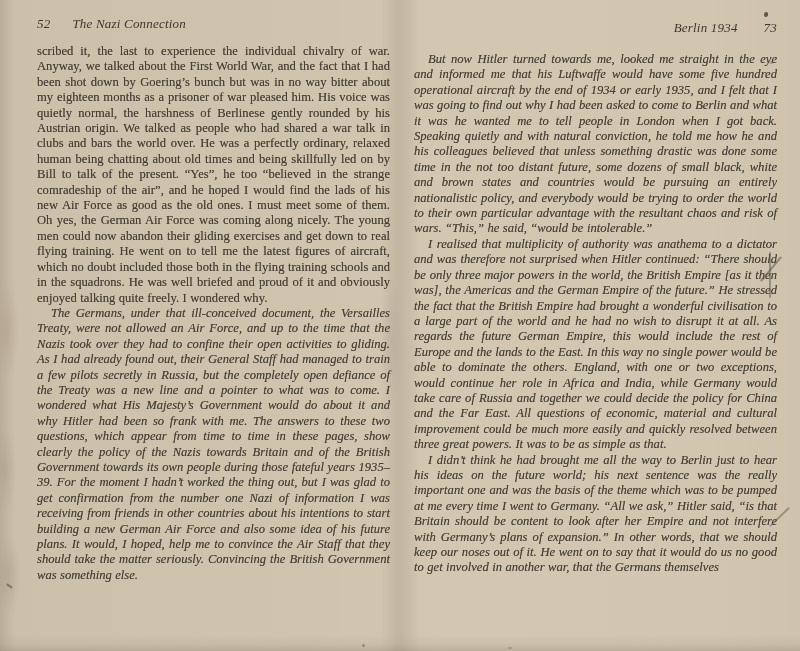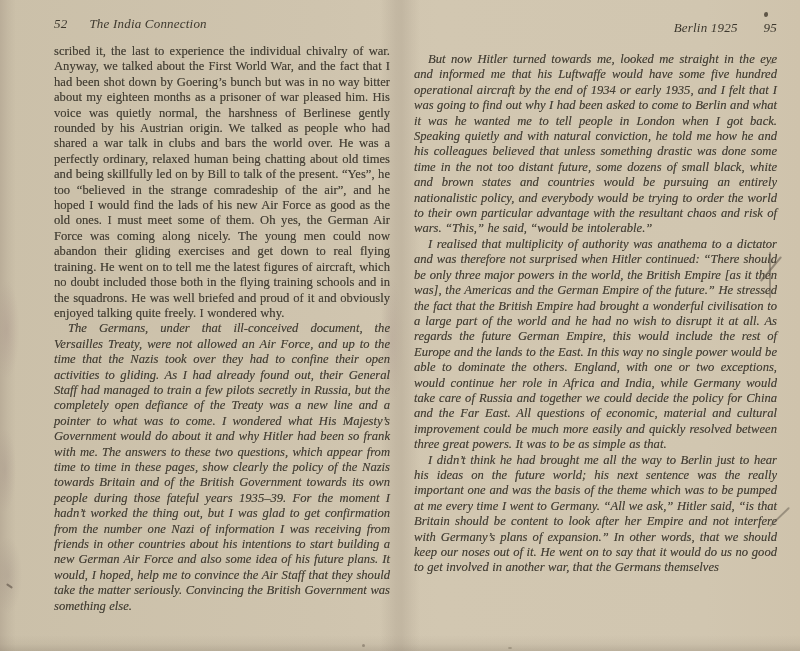--- a/index.html
+++ b/index.html
@@ -30,21 +30,21 @@
       linear-gradient(0deg, rgba(118,106,90,0.25) 0px, rgba(118,106,90,0.08) 7px, rgba(118,106,90,0) 16px),
       
       linear-gradient(90deg, #cbc0a9 0%, #cfc4ae 40%, #d2c7b1 55%, #d1c6b0 88%, #cfc3ac 100%);
     color: #403b31;
   }
   .page {
     box-sizing: border-box;
     width: 400px;
     position: relative;
   }
-  .page.left  { padding: 16px 10px 0 54px; }
+  .page.left  { padding: 16px 10px 0 37px; }
   .page.right { padding: 20px 23px 0 14px; }
   .running-head {
     display: flex;
     align-items: baseline;
     font-style: italic;
     font-size: 13px;
     letter-spacing: 0.2px;
     height: 20px;
     color: #3d382e;
   }
@@ -93,32 +93,32 @@
   .speck-e { left: 508px; top: 647px; width: 4px; height: 2px; background: rgba(95,85,70,0.35); border-radius: 50%; }
 </style>
 </head>
 <body>
 
 <div class="spread">
 
   <div class="page left">
     <div class="running-head">
       <span class="pagenum">52</span>
-      <span class="headtitle">The India Connection</span>
+      <span class="headtitle">The Nazi Connection</span>
     </div>
     <div class="body-text">
         <p class="para">scribed it, the last to experience the individual chivalry of war. Anyway, we talked about the First World War, and the fact that I had been shot down by Goering’s bunch but was in no way bitter about my eighteen months as a prisoner of war pleased him. His voice was quietly normal, the harshness of Berlinese gently rounded by his Austrian origin. We talked as people who had shared a war talk in clubs and bars the world over. He was a perfectly ordinary, relaxed human being chatting about old times and being skillfully led on by Bill to talk of the present. “Yes”, he too “believed in the strange comradeship of the air”, and he hoped I would find the lads of his new Air Force as good as the old ones. I must meet some of them. Oh yes, the German Air Force was coming along nicely. The young men could now abandon their gliding exercises and get down to real flying training. He went on to tell me the latest figures of aircraft, which no doubt included those both in the flying training schools and in the squadrons. He was well briefed and proud of it and obviously enjoyed talking quite freely. I wondered why.</p>
         <p class="para indent">The Germans, under that ill-conceived document, the Versailles Treaty, were not allowed an Air Force, and up to the time that the Nazis took over they had to confine their open activities to gliding. As I had already found out, their General Staff had managed to train a few pilots secretly in Russia, but the completely open defiance of the Treaty was a new line and a pointer to what was to come. I wondered what His Majesty’s Government would do about it and why Hitler had been so frank with me. The answers to these two questions, which appear from time to time in these pages, show clearly the policy of the Nazis towards Britain and of the British Government towards its own people during those fateful years 1935–39. For the moment I hadn’t worked the thing out, but I was glad to get confirmation from the number one Nazi of information I was receiving from friends in other countries about his intentions to start building a new German Air Force and also some idea of his future plans. It would, I hoped, help me to convince the Air Staff that they should take the matter seriously. Convincing the British Government was something else.</p>
       </div>
   </div>
 
   <div class="page right">
     <div class="running-head">
-      <span class="headtitle">Berlin 1925</span>
-      <span class="pagenum">95</span>
+      <span class="headtitle">Berlin 1934</span>
+      <span class="pagenum">73</span>
     </div>
     <div class="body-text">
         <p class="para indent">But now Hitler turned towards me, looked me straight in the eye and informed me that his Luftwaffe would have some five hundred operational aircraft by the end of 1934 or early 1935, and I felt that I was going to find out why I had been asked to come to Berlin and what it was he wanted me to tell people in London when I got back. Speaking quietly and with natural conviction, he told me how he and his colleagues believed that unless something drastic was done some time in the not too distant future, some dozens of small black, white and brown states and countries would be pursuing an entirely nationalistic policy, and everybody would be trying to order the world to their own particular advantage with the resultant chaos and risk of wars. “This,” he said, “would be intolerable.”</p>
         <p class="para indent">I realised that multiplicity of authority was anathema to a dictator and was therefore not surprised when Hitler continued: “There should be only three major powers in the world, the British Empire [as it then was], the Americas and the German Empire of the future.” He stressed the fact that the British Empire had brought a wonderful civilisation to a large part of the world and he had no wish to disrupt it at all. As regards the future German Empire, this would include the rest of Europe and the lands to the East. In this way no single power would be able to dominate the others. England, with one or two exceptions, would continue her role in Africa and India, while Germany would take care of Russia and together we could decide the policy for China and the Far East. All questions of economic, material and cultural improvement could be much more easily and quickly resolved between three great powers. It was to be as simple as that.</p>
         <p class="para indent">I didn’t think he had brought me all the way to Berlin just to hear his ideas on the future world; his next sentence was the really important one and was the basis of the theme which was to be pumped at me every time I went to Germany. “All we ask,” Hitler said, “is that Britain should be content to look after her Empire and not interfere with Germany’s plans of expansion.” In other words, that we should keep our noses out of it. He went on to say that it would do us no good to get involved in another war, that the Germans themselves</p>
       </div>
   </div>
 
   <div class="mark pencil-line"></div>
   <div class="mark pencil-slash-upper"></div>

